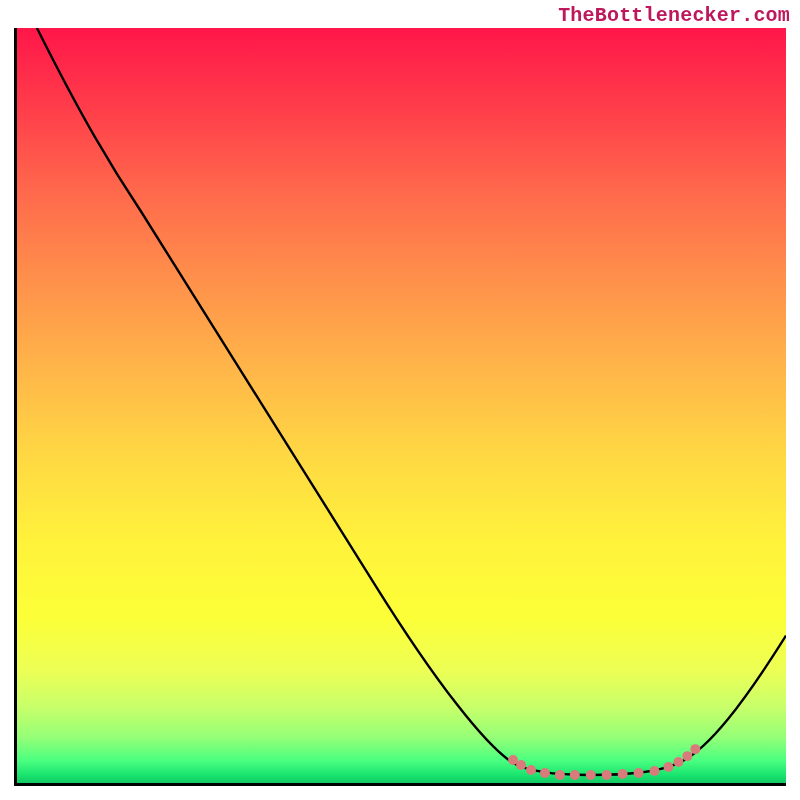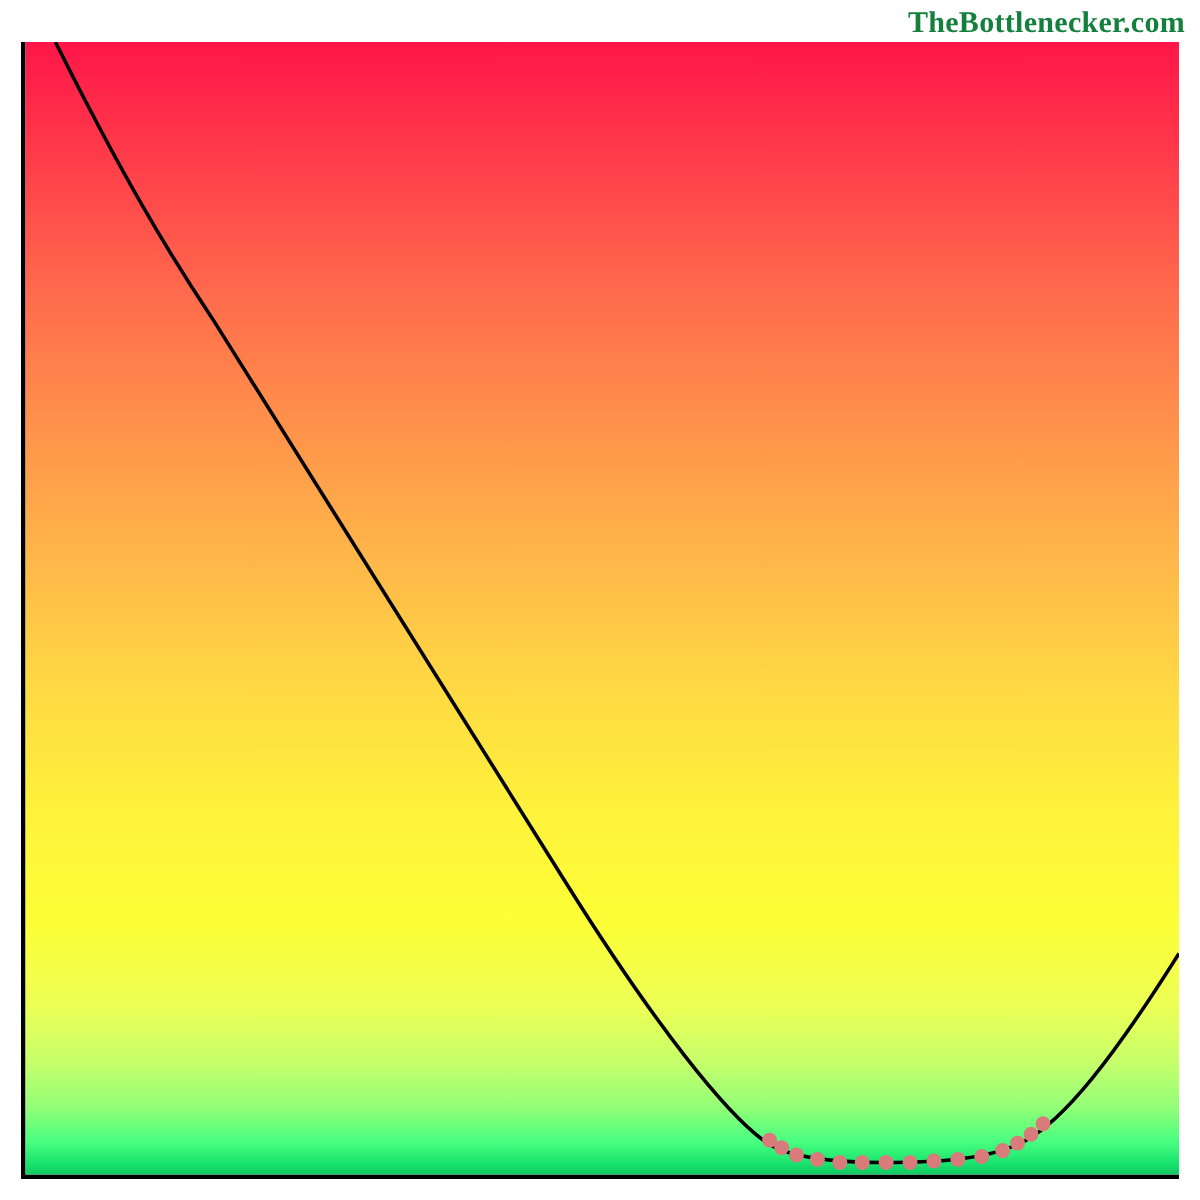--- a/index.html
+++ b/index.html
@@ -2,24 +2,24 @@
 <html><head>
 <meta charset="utf-8">
 <style>
   * { margin: 0; padding: 0; box-sizing: border-box; }
   html, body { width: 800px; height: 800px; overflow: hidden; background: #fff; }
   .wrap { position: relative; width: 800px; height: 800px; }
   .watermark {
     position: absolute;
     top: 4px;
     right: 10px;
-    font-family: Liberation Serif, serif;
+    font-family: Liberation Mono, monospace;
     font-size: 20px;
     font-weight: 600;
-    color: #15803d;
+    color: #be185d;
     letter-spacing: 0.2px;
   }
   .plot {
     position: absolute;
     left: 14px;
     top: 28px;
     width: 772px;
     height: 758px;
     border-left: 3px solid #000;
     border-bottom: 3px solid #000;

